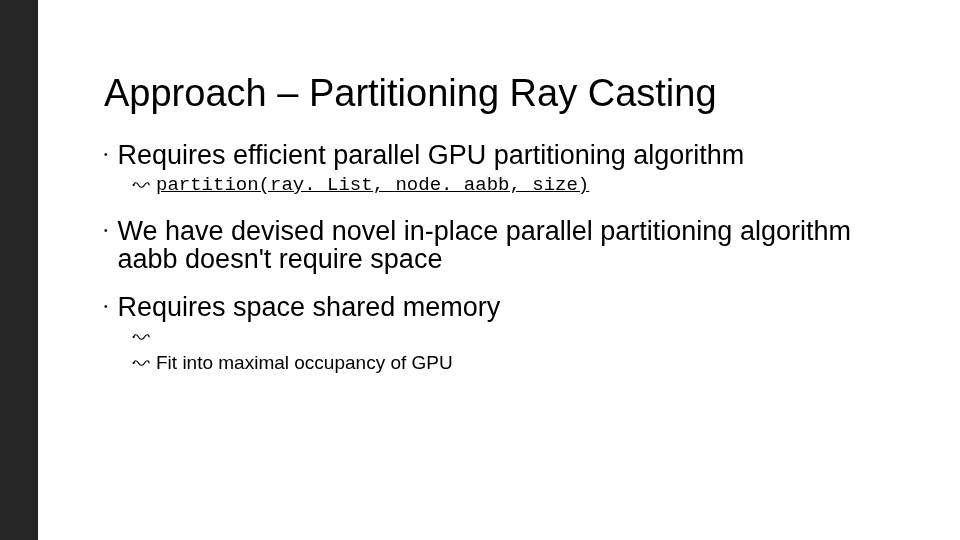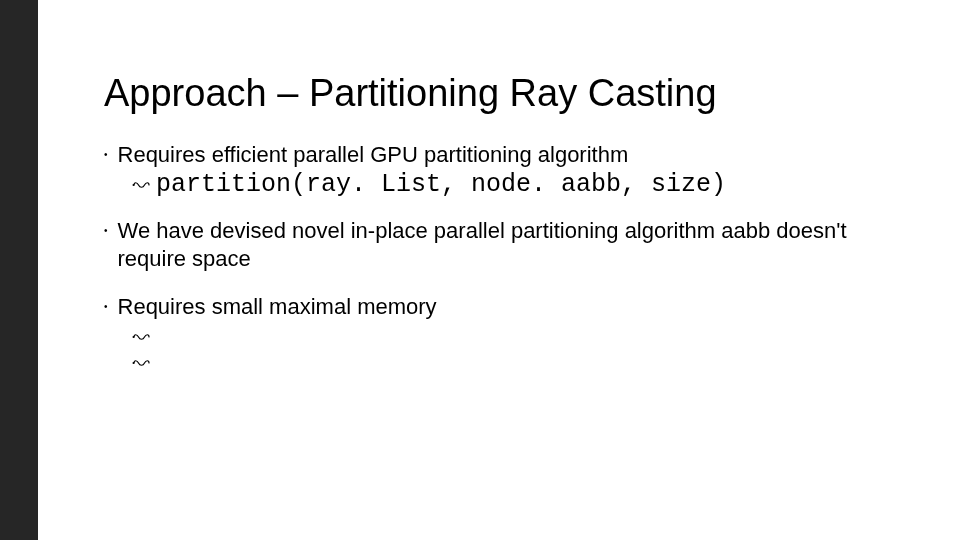--- a/index.html
+++ b/index.html
@@ -39,21 +39,21 @@
     display: flex;
     align-items: flex-start;
   }
   .dot {
     font-size: 10px;
     color: #000;
     margin-right: 10px;
     line-height: 28px;
   }
   .bullet-text {
-    font-size: 22px;
+    font-size: 27px;
     color: #000;
     line-height: 28px;
   }
   ul.sub {
     list-style: none;
     margin-top: 4px;
     margin-left: 28px;
   }
   ul.sub > li {
     display: flex;
@@ -67,21 +67,22 @@
     margin-right: 6px;
     line-height: 24px;
   }
   .sub-text {
     font-size: 19px;
     color: #000;
     line-height: 24px;
   }
   .mono {
     font-family: Consolas, "Courier New", monospace;
-    font-size: 25px;
+    font-size: 19px;
+    text-decoration: underline;
   }
 </style>
 </head>
 <body>
 
 <div class="slide">
   <div class="left-bar"></div>
   <div class="content">
     <h1 class="title">Approach – Partitioning Ray Casting</h1>
     <ul class="top">
@@ -106,35 +107,36 @@
       <li>
         <div class="bullet-row">
           <span class="dot">•</span>
           <span class="bullet-text">We have devised novel in-place parallel partitioning algorithm aabb doesn't require space</span>
         </div>
       </li>
 
       <li>
         <div class="bullet-row">
           <span class="dot">•</span>
-          <span class="bullet-text">Requires small maximal memory</span>
+          <span class="bullet-text">Requires space shared memory</span>
         </div>
         <ul class="sub">
           <li>
             <span class="flourish"><svg width="18" height="12" viewBox="0 0 18 12">
                   <path d="M2 6 C2 3 5 3 6.5 6 C8 9 11 9 12.5 6 C14 3 17 3 17 6" fill="none" stroke="#000" stroke-width="1.2" stroke-linecap="round"></path>
                   <circle cx="1.5" cy="6" r="1" fill="#000"></circle>
                   <circle cx="17" cy="6" r="0" fill="#000"></circle>
                 </svg></span>
           </li>
           <li>
             <span class="flourish"><svg width="18" height="12" viewBox="0 0 18 12">
                   <path d="M2 6 C2 3 5 3 6.5 6 C8 9 11 9 12.5 6 C14 3 17 3 17 6" fill="none" stroke="#000" stroke-width="1.2" stroke-linecap="round"></path>
                   <circle cx="1.5" cy="6" r="1" fill="#000"></circle>
                   <circle cx="17" cy="6" r="0" fill="#000"></circle>
                 </svg></span>
+            <span class="sub-text">Fit into maximal occupancy of GPU</span>
           </li>
         </ul>
       </li>
 
     </ul>
   </div>
 </div>
 
 </body></html>

